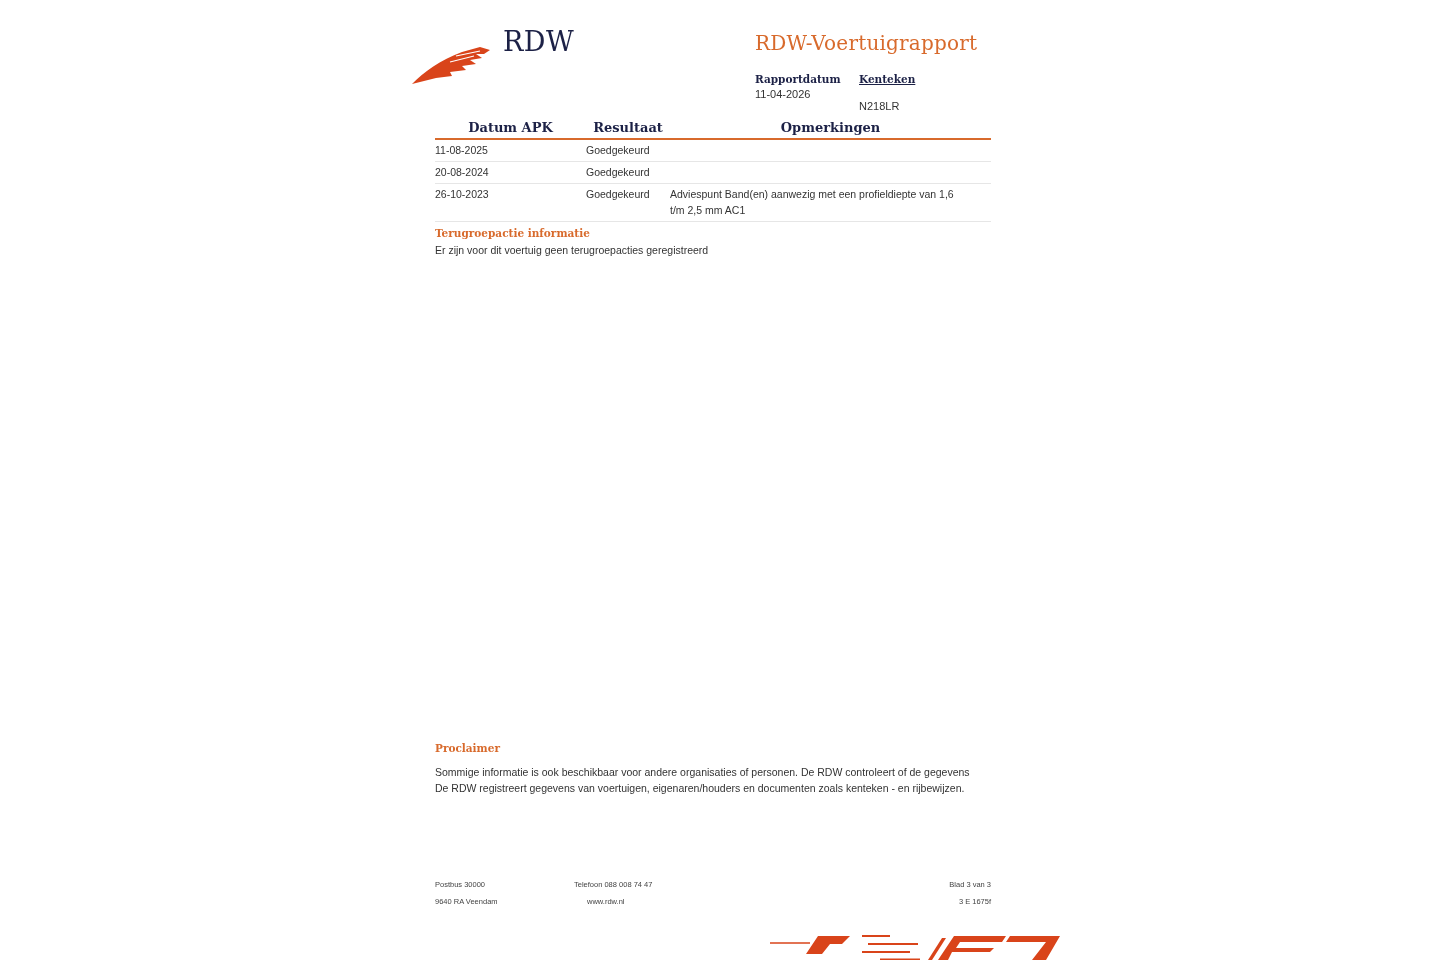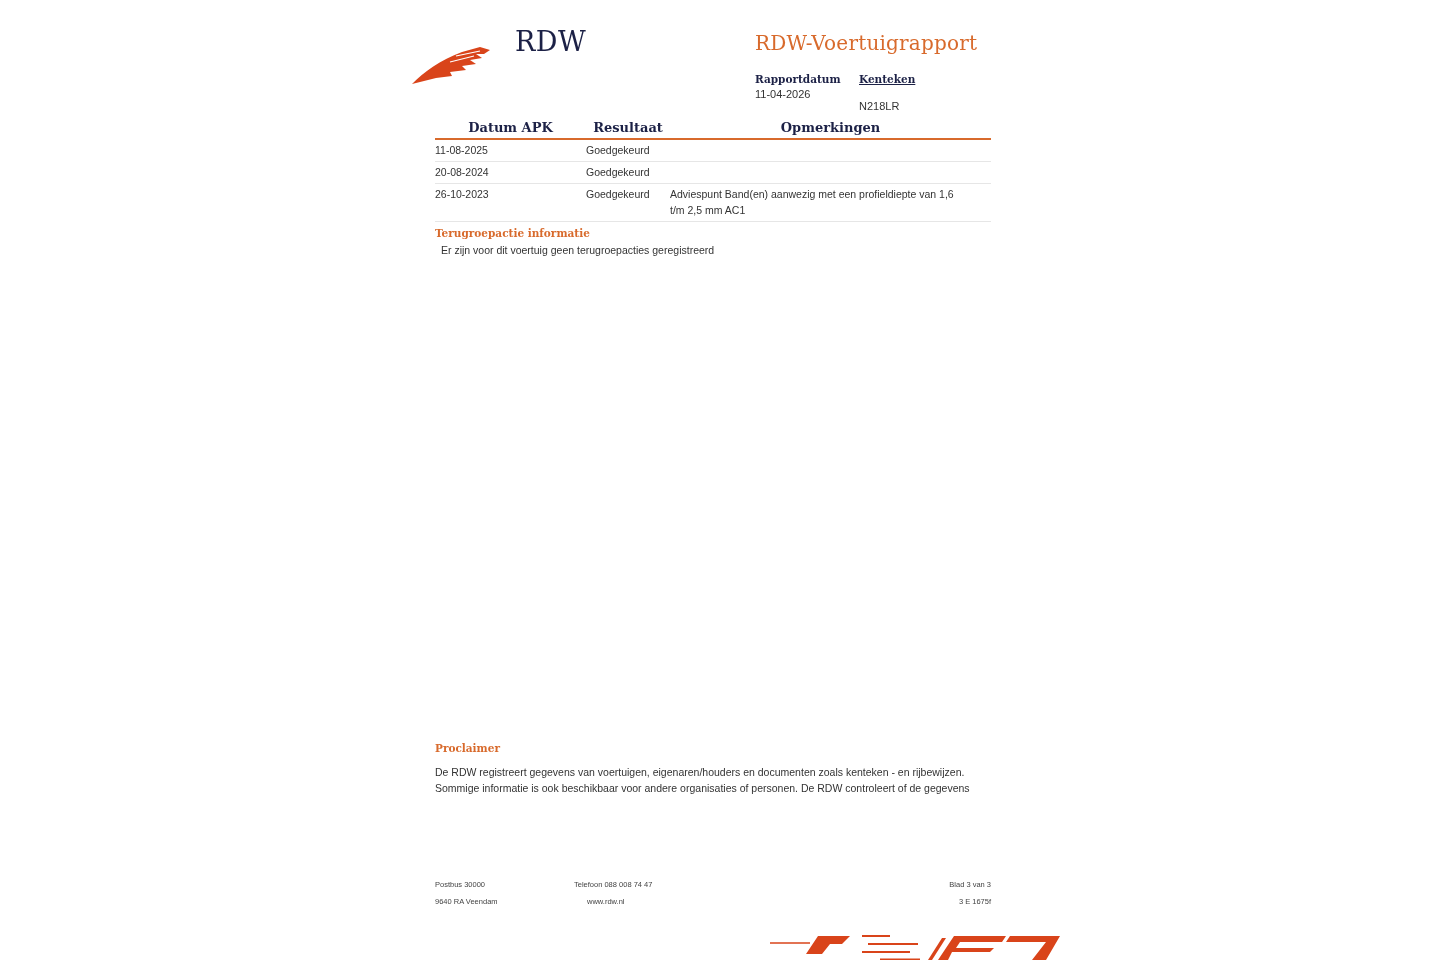--- a/index.html
+++ b/index.html
@@ -1,19 +1,19 @@
 <!DOCTYPE html>
 <html><head>
   <meta charset="utf-8">
   <style>
     html, body { margin: 0; padding: 0; background: #ffffff; }
     body { width: 1440px; height: 960px; position: relative; overflow: hidden; font-family: "Liberation Sans", sans-serif; color: #2b2b2b; }
     .page { position: absolute; left: 0; top: 0; width: 1440px; height: 960px; }
     .logo-feather { position: absolute; left: 410px; top: 42px; width: 84px; height: 44px; }
-    .logo-text { position: absolute; left: 503px; top: 26px; font-family: "DejaVu Serif", serif; font-size: 27px; color: #1c2146; letter-spacing: 0.5px; margin-left: 12px; }
+    .logo-text { position: absolute; left: 503px; top: 26px; font-family: "DejaVu Serif", serif; font-size: 27px; color: #1c2146; letter-spacing: 0.5px; }
     .doc-title { position: absolute; left: 755px; top: 31px; font-family: "DejaVu Serif", serif; font-size: 20px; color: #d86a2c; letter-spacing: 0.2px; }
     .meta-label { position: absolute; top: 73px; font-family: "DejaVu Serif", serif; font-weight: bold; font-size: 10.5px; color: #1c2146; }
     .meta-value { position: absolute; top: 88px; font-size: 11px; color: #333; }
     .apk-table { position: absolute; left: 435px; top: 118px; width: 556px; border-collapse: collapse; }
     .apk-table th { text-align: center; font-family: "DejaVu Serif", serif; font-weight: bold; font-size: 13px; color: #1c2146; padding: 2px 0 3px 0; border-bottom: 2px solid #d86a2c; height: 11px; }
     .apk-table td { font-size: 10.5px; color: #333; padding: 2px 0 3px 0; border-bottom: 1px solid #e6e6e6; vertical-align: top; line-height: 16px; }
     .apk-table td.c1, .apk-table th.c1 { width: 151px; }
     .apk-table td.c2, .apk-table th.c2 { width: 84px; }
     .section-title { position: absolute; left: 435px; font-family: "DejaVu Serif", serif; font-weight: bold; font-size: 10.5px; color: #d86a2c; }
     .body-text { position: absolute; left: 435px; font-size: 10.5px; color: #333; line-height: 16px; }
@@ -61,26 +61,26 @@
       </tr>
       <tr>
         <td class="c1">26-10-2023</td>
         <td class="c2">Goedgekeurd</td>
         <td style="padding-right:20px;">Adviespunt Band(en) aanwezig met een profieldiepte van 1,6 t/m 2,5 mm AC1</td>
       </tr>
     </tbody>
   </table>
 
   <div class="section-title" style="top:227px;">Terugroepactie informatie</div>
-  <div class="body-text" style="top:242px;margin-left:6px;">Er zijn voor dit voertuig geen terugroepacties geregistreerd</div>
+  <div class="body-text" style="top:242px;">Er zijn voor dit voertuig geen terugroepacties geregistreerd</div>
 
   <div class="section-title" style="top:742px;">Proclaimer</div>
   <div class="body-text" style="top:764px;">
+    <div>Sommige informatie is ook beschikbaar voor andere organisaties of personen. De RDW controleert of de gegevens</div>
     <div>De RDW registreert gegevens van voertuigen, eigenaren/houders en documenten zoals kenteken - en rijbewijzen.</div>
-    <div>Sommige informatie is ook beschikbaar voor andere organisaties of personen. De RDW controleert of de gegevens</div>
   </div>
 
   <div class="footer-text" style="left:435px; top:880px;">Postbus 30000</div>
   <div class="footer-text" style="left:435px; top:897px;">9640 RA Veendam</div>
   <div class="footer-text" style="left:574px; top:880px;">Telefoon 088 008 74 47</div>
   <div class="footer-text" style="left:587px; top:897px;">www.rdw.nl</div>
   <div class="footer-text footer-right" style="right:449px; top:880px;">Blad 3 van 3</div>
   <div class="footer-text footer-right" style="right:449px; top:897px;">3 E 1675f</div>
 
   <svg class="bottom-logo" viewBox="0 0 290 26">

